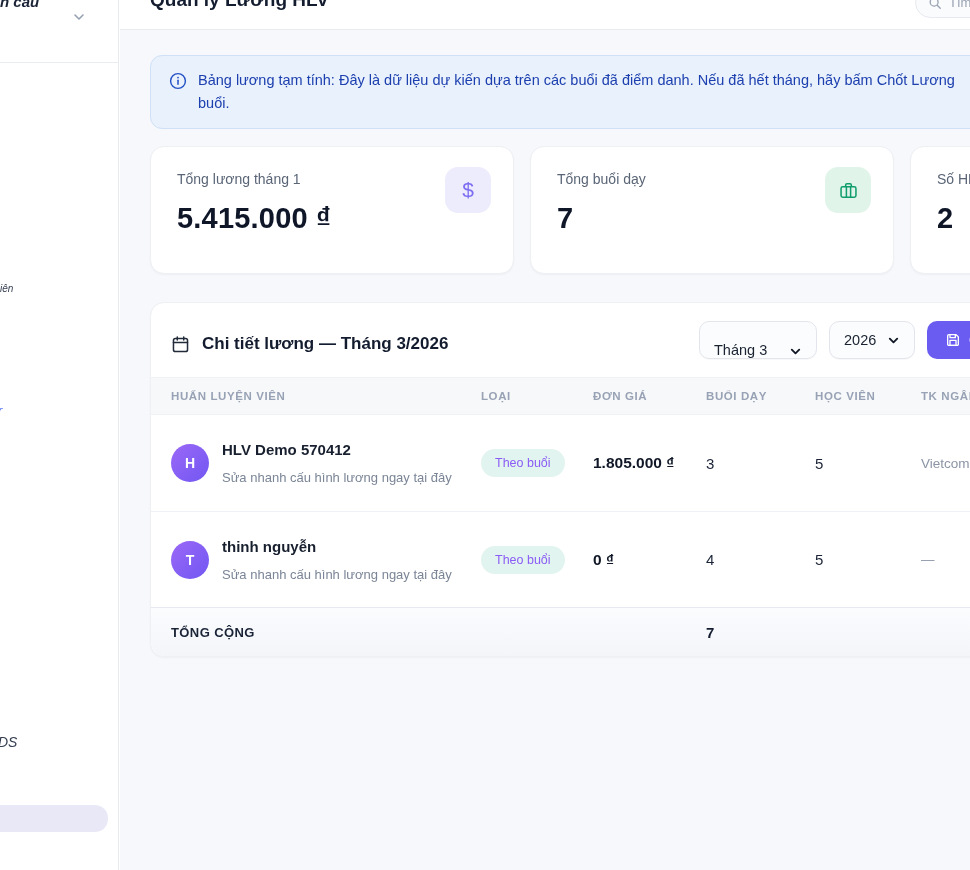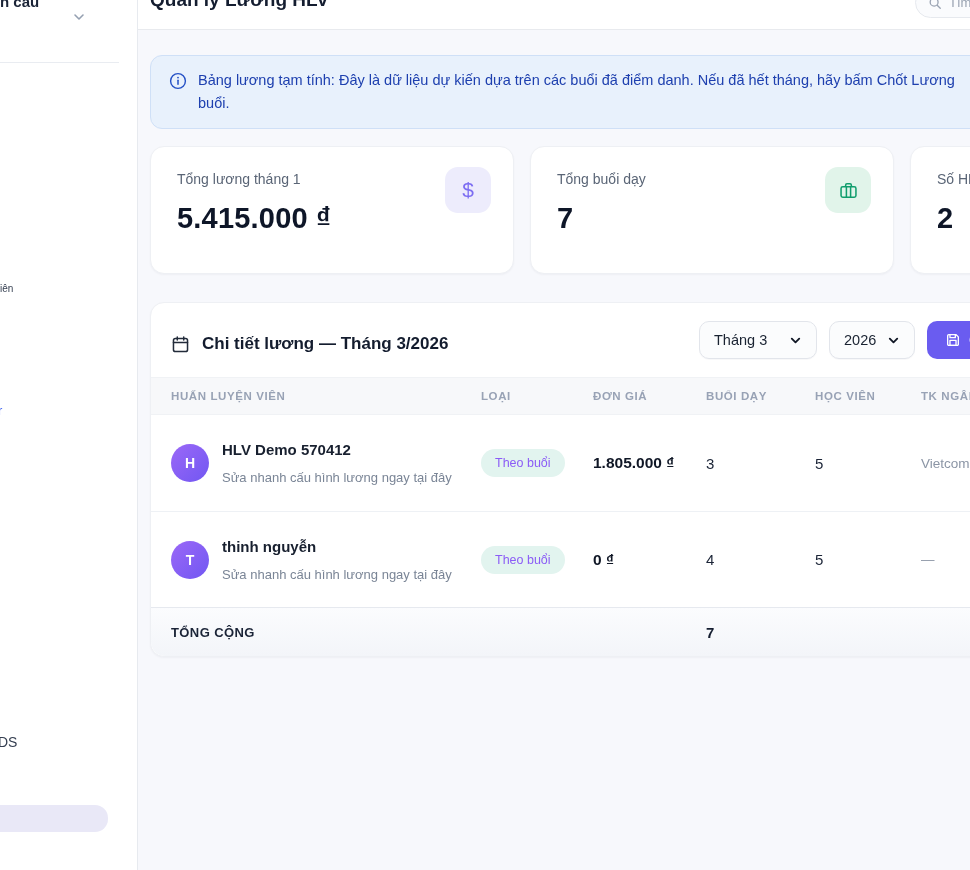--- a/index.html
+++ b/index.html
@@ -1,20 +1,20 @@
 <!DOCTYPE html>
 <html><head>
 <meta charset="utf-8">
 <style>
   * { margin:0; padding:0; box-sizing:border-box; }
   html,body { width:970px; height:870px; overflow:hidden; }
   body { font-family:"Liberation Sans","DejaVu Sans",sans-serif; background:#ffffff; position:relative; color:#1b2437; }
 
   
-  .sidebar { position:absolute; left:0; top:0; width:138px; height:870px; background:#ffffff; border-right:1px solid #e7eaef; z-index:5; }
+  .sidebar { position:absolute; left:0; top:0; width:119px; height:870px; background:#ffffff; border-right:1px solid #e7eaef; z-index:5;font-style:italic; }
   .sb-top-frag { position:absolute; top:-7px; left:0; font-size:15px; font-weight:700; color:#1b2437; white-space:nowrap; }
   .sb-chevron { position:absolute; top:9px; left:71px; color:#95a0b1; }
   .sb-divider { position:absolute; top:62px; left:0; width:119px; height:1px; background:#e9ecf1; }
   .sb-frag-a { position:absolute; top:283px; left:0; font-size:10px; color:#343e50; }
   .sb-frag-b { position:absolute; top:403px; left:-2px; font-size:13px; color:#4a6cf0; }
   .sb-frag-c { position:absolute; top:734px; left:-2px; font-size:14px; color:#343e50; }
   .sb-active { position:absolute; top:805px; left:-14px; width:122px; height:27px; background:#e9e8f7; border-radius:13px; }
 
   
   .main { position:absolute; left:120px; top:0; width:850px; height:870px; }
@@ -37,21 +37,21 @@
   .badge-purple { background:#edecfc; color:#7c6df2; font-size:21px; font-weight:500; }
   .badge-green  { background:#e1f4ea; color:#109d6d; }
 
   
   .table-card { width:1124px; margin-top:28px; background:#ffffff; border:1px solid #eef0f4; border-radius:14px; box-shadow:0 1px 2px rgba(20,30,60,.04); overflow:hidden; position:relative; }
   .tc-head { display:flex; align-items:center; padding:22px 20px 14px 20px; position:relative; height:74px; }
   .tc-title { display:flex; align-items:center; gap:12px; font-size:17px; font-weight:700; color:#131c2e; }
   .tc-title .cal { color:#222b3a; }
   .tc-controls { position:absolute; left:548px; top:18px; display:flex; gap:12px; align-items:center; }
   .select { height:38px; border:1px solid #e2e5eb; background:#fbfcfd; border-radius:10px; display:flex; align-items:center; gap:10px; padding:0 14px; font-size:14.5px; font-weight:500; color:#1a2332; box-shadow:0 1px 1px rgba(20,30,60,.03); cursor:pointer; }
-  .sel-month { width:118px; justify-content:space-between; }
+  .sel-month { width:118px; justify-content:space-between;align-items:flex-end; }
   .sel-year  { width:86px;  justify-content:space-between; }
   .btn-primary { height:38px; border:none; border-radius:10px; background:#6a5cf0; color:#ffffff; font-size:14.5px; font-weight:700; display:flex; align-items:center; gap:8px; padding:0 18px; cursor:pointer; font-family:inherit; }
 
   .tgrid { display:grid; grid-template-columns:310px 112px 113px 109px 106px 220px; align-items:center; padding-left:20px; }
   .thead { height:38px; background:#f7f8fa; border-top:1px solid #f0f2f5; border-bottom:1px solid #f0f2f5; }
   .thead span { font-size:11.5px; font-weight:700; color:#98a2b5; letter-spacing:.6px; }
   .trow { height:96px; }
   .trow + .trow { border-top:1px solid #eef1f5; }
   .who { display:flex; align-items:center; gap:13px; }
   .avatar { width:38px; height:38px; border-radius:50%; background:linear-gradient(135deg,#9b68f7,#7157f2); color:#fff; font-size:14px; font-weight:700; display:flex; align-items:center; justify-content:center; flex:0 0 auto; }

